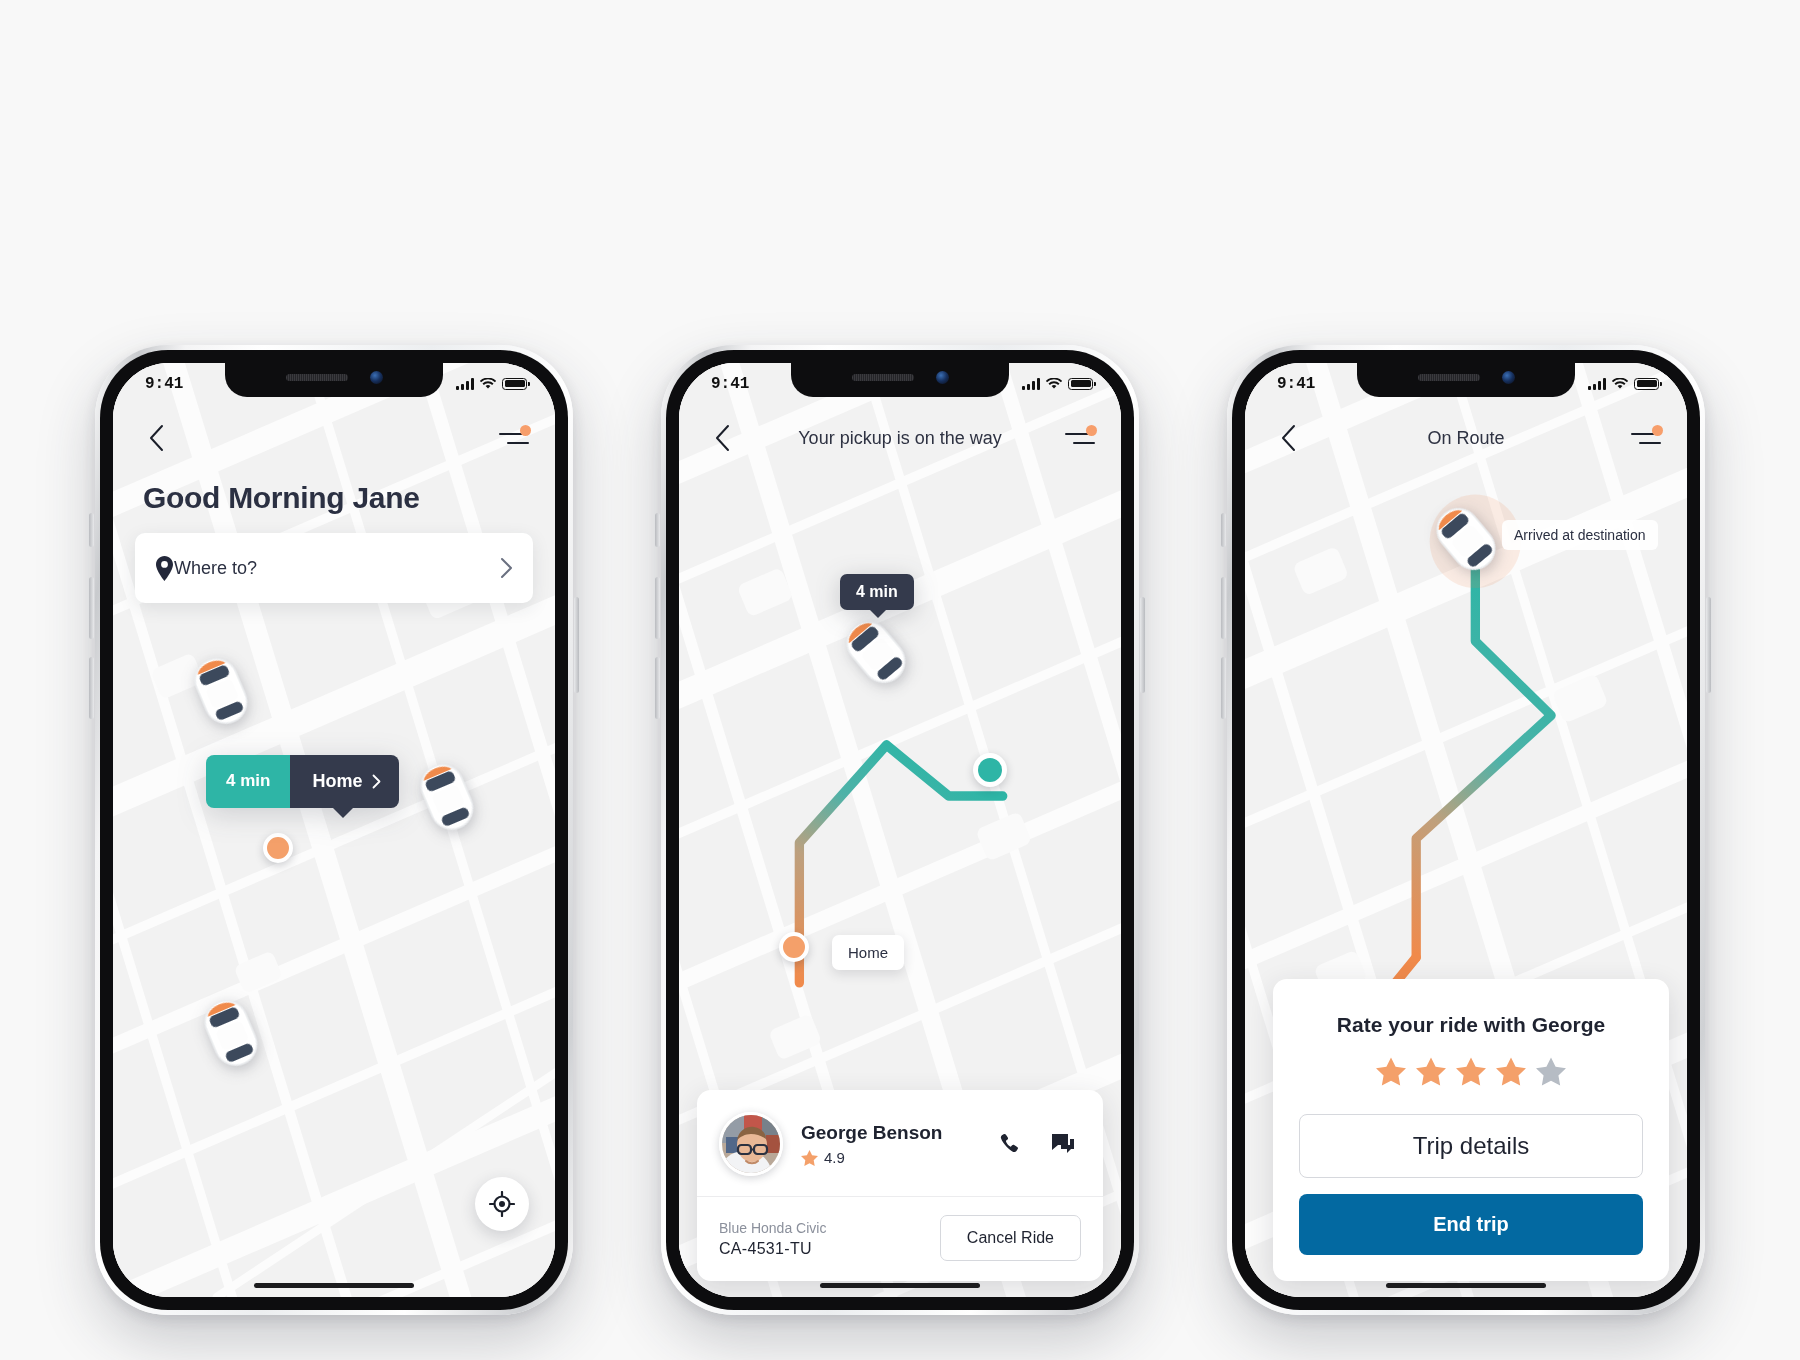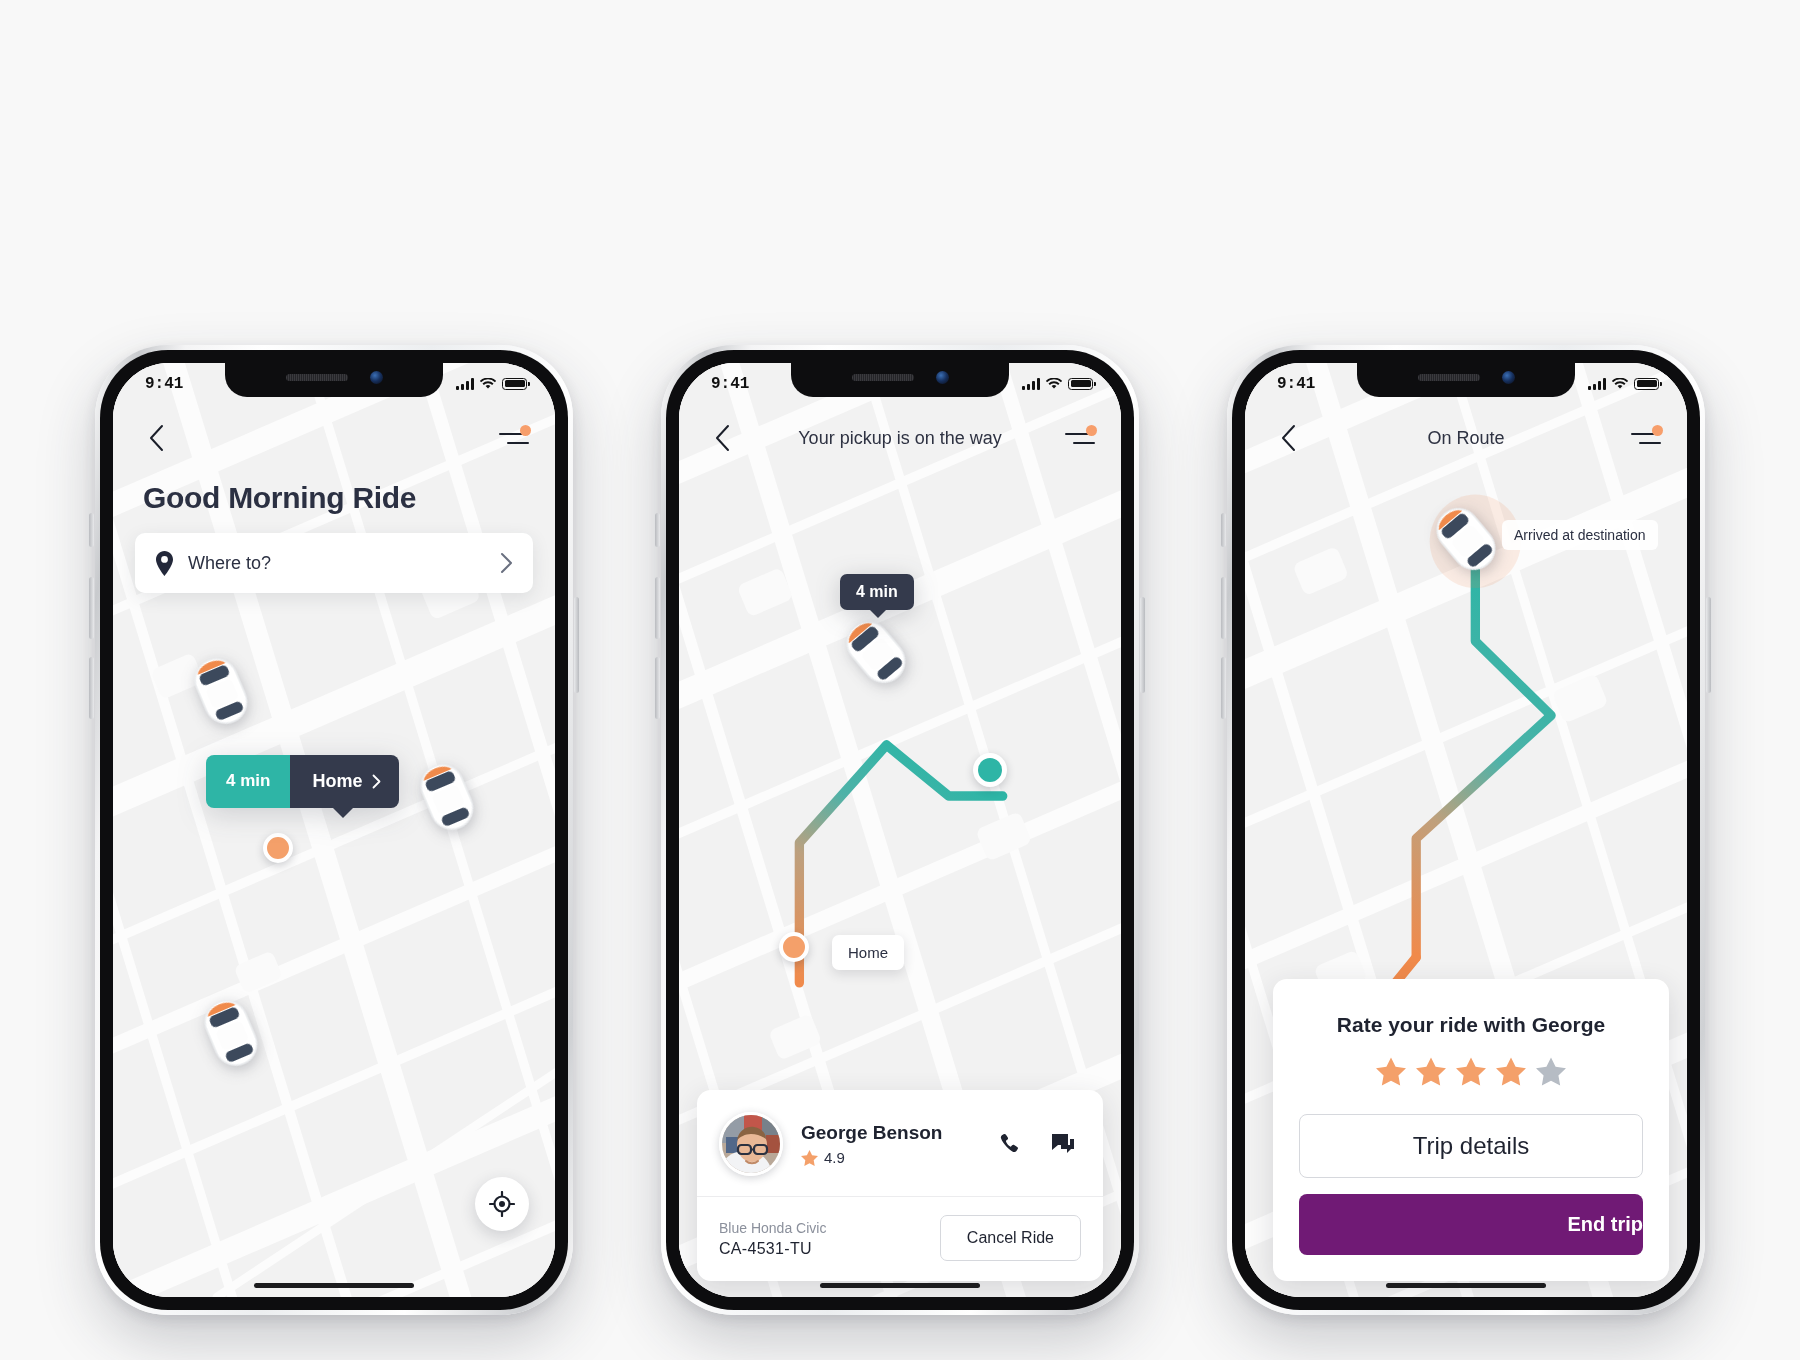--- a/index.html
+++ b/index.html
@@ -96,23 +96,23 @@
   .menu i { position: absolute; right: 0; height: 2px; background: #1b1f2a; border-radius: 2px; }
   .menu i:nth-child(1){ top: 12px; width: 30px; }
   .menu i:nth-child(2){ top: 21px; width: 22px; }
   .menu .dot { position: absolute; top: 4px; right: -2px; width: 11px; height: 11px;
     border-radius: 50%; background: #f79e6b; }
 
   
   .greeting { position: absolute; top: 118px; left: 30px; font-size: 30px;
     font-weight: bold; color: #2b3042; z-index: 20; letter-spacing: -0.3px; }
   .searchbar {
-    position: absolute; top: 170px; left: 22px; right: 22px; height: 60px;
+    position: absolute; top: 170px; left: 22px; right: 22px; height: 70px;
     background: #fff; border-radius: 10px; display: flex; align-items: center;
-    padding: 0 20px; gap: 14px; z-index: 20;
+    padding: 0 20px; z-index: 20;
     box-shadow: 0 5px 18px rgba(40,45,60,0.10);
   }
   .searchbar .ph-text { flex: 1; font-size: 18px; color: #2b3042; }
   .locate-btn {
     position: absolute; right: 26px; bottom: 66px; width: 54px; height: 54px;
     border-radius: 50%; background: #fff; z-index: 22;
     display: flex; align-items: center; justify-content: center;
     box-shadow: 0 5px 16px rgba(40,45,60,0.18);
   }
 
@@ -174,23 +174,23 @@
   .rating-card { position: absolute; left: 28px; right: 18px; bottom: 16px;
     background: #fff; border-radius: 14px; z-index: 30; padding: 34px 26px 26px 26px;
     box-shadow: 0 8px 28px rgba(40,45,60,0.14); }
   .rating-title { text-align: center; font-size: 21px; font-weight: bold; color: #1f2330; }
   .stars { display: flex; justify-content: center; gap: 10px; margin-top: 20px; }
   .btn-wide-outline { display: block; width: 100%; margin-top: 28px;
     border: 1.5px solid #d6d8dd; background: #fff; border-radius: 8px;
     padding: 17px 2px; font-size: 24px; color: #1f2330; font-family: inherit;
     font-weight: 500; cursor: pointer; }
   .btn-wide-solid { display: block; width: 100%; margin-top: 16px;
-    border: none; background: #701a75; border-radius: 8px;
+    border: none; background: #0369a1; border-radius: 8px;
     padding: 19px 0; font-size: 20px; color: #fff; font-family: inherit;
-    font-weight: bold; cursor: pointer; text-align: right; }
+    font-weight: bold; cursor: pointer; }
 
   .home-indicator { position: absolute; bottom: 9px; left: 50%; transform: translateX(-50%);
     width: 160px; height: 5px; border-radius: 3px; background: #1c1c1e; z-index: 45; }
 </style>
 </head>
 <body>
 
 <div class="page">
 
 
@@ -264,21 +264,21 @@
               </svg>
             </span>
             <span class="nav-title"></span>
             <span class="menu">
               <i></i>
                 <i></i>
               <span class="dot"></span>
             </span>
           </div>
 
-          <div class="greeting">Good Morning Ride</div>
+          <div class="greeting">Good Morning Jane</div>
 
           <div class="searchbar">
             <svg width="19" height="25" viewBox="0 0 19 25">
               <path d="M9.5 0C4.8 0 1 3.8 1 8.5 1 14.7 9.5 25 9.5 25S18 14.7 18 8.5C18 3.8 14.2 0 9.5 0zm0 11.8a3.4 3.4 0 1 1 0-6.8 3.4 3.4 0 0 1 0 6.8z" fill="#23283a"></path>
             </svg>
             <span class="ph-text">Where to?</span>
             <svg width="13" height="22" viewBox="0 0 13 22">
               <path d="M2 2l9 9-9 9" fill="none" stroke="#6a7080" stroke-width="2" stroke-linecap="round" stroke-linejoin="round"></path>
             </svg>
           </div>

